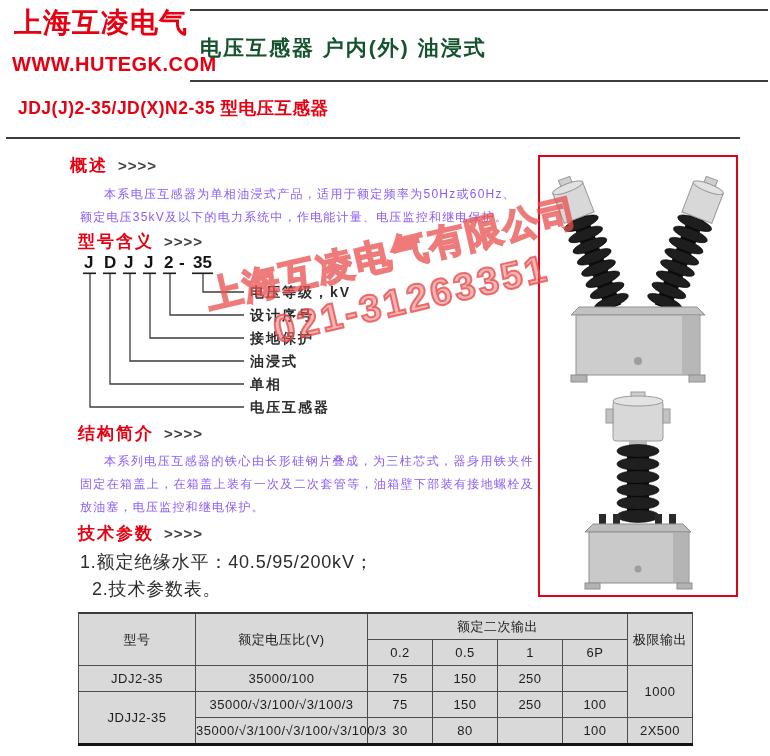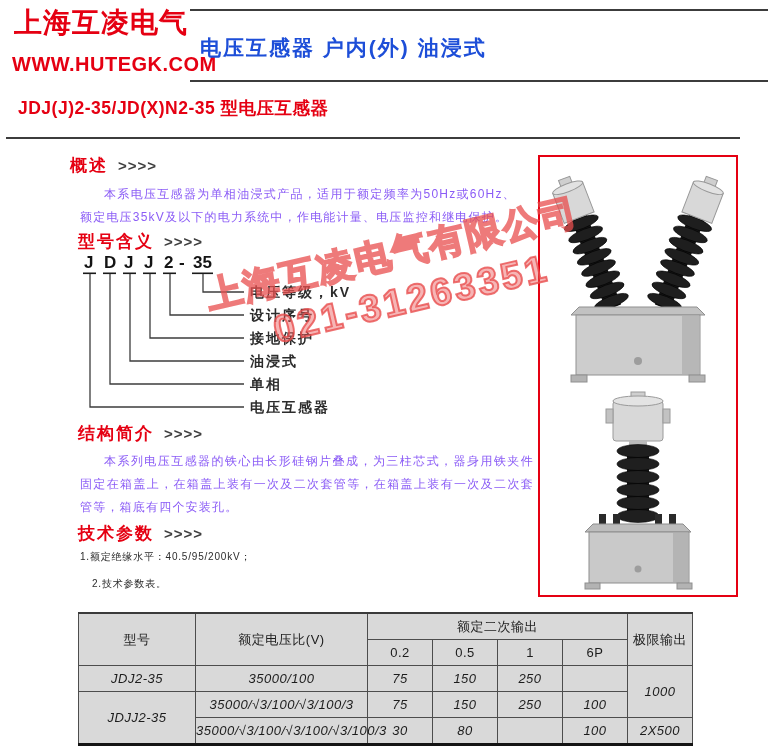--- a/index.html
+++ b/index.html
@@ -8,35 +8,35 @@
     font-family:"Liberation Sans","DejaVu Sans",sans-serif;color:#2e2e2e;
   }
   .abs{position:absolute;}
 
   
   .logo-cn{left:14px;top:4px;font-size:28px;font-weight:bold;color:#e50012;letter-spacing:1px;}
   .logo-url{left:12px;top:53px;font-size:20px;font-weight:bold;color:#e50012;letter-spacing:.5px;}
   .hline{height:2px;background:#3c3c3c;}
   .hline-top{left:190px;top:9px;width:578px;}
   .hline-mid{left:190px;top:80px;width:578px;}
-  .doc-title{left:200px;top:34px;font-size:21px;font-weight:bold;color:#1d4ed8;letter-spacing:2px;}
+  .doc-title{left:200px;top:34px;font-size:21px;font-weight:bold;color:#14532d;letter-spacing:2px;}
   .page-title{left:18px;top:96px;font-size:17.5px;font-weight:bold;color:#e50012;letter-spacing:.5px;}
   .title-rule{left:6px;top:137px;width:734px;height:2px;background:#3c3c3c;}
 
   
   .sec-heading{font-size:17px;font-weight:bold;color:#e50012;letter-spacing:2px;white-space:nowrap;}
   .sec-heading .arrows{color:#3f3f3f;font-size:15px;font-weight:bold;letter-spacing:1px;margin-left:10px;}
   .h-overview{left:70px;top:154px;}
   .h-model{left:78px;top:230px;}
   .h-structure{left:78px;top:422px;}
   .h-tech{left:78px;top:522px;}
   .para{font-size:12px;line-height:23px;color:#8b5cf6;letter-spacing:1.2px;text-align:justify;text-indent:2em;}
   .para-overview{left:80px;top:183px;width:436px;}
   .para-structure{left:80px;top:450px;width:454px;}
-  .tech-item{font-size:10px;color:#2c2c2c;letter-spacing:.8px;}
+  .tech-item{font-size:18px;color:#2c2c2c;letter-spacing:.8px;}
   .tech-1{left:80px;top:550px;}
   .tech-2{left:80px;top:577px;margin-left:12px;}
 
   
   .diagram{left:76px;top:252px;}
   .diagram text.mchar{font-size:17px;font-weight:bold;fill:#141414;font-family:"Liberation Sans","DejaVu Sans",sans-serif;}
   .diagram text.mlabel{font-size:14px;font-weight:bold;fill:#2c2c2c;letter-spacing:2px;font-family:"Liberation Sans","DejaVu Sans",sans-serif;}
   .diagram polyline{fill:none;stroke:#3c3c3c;stroke-width:1.3px;}
   .diagram rect.uline{fill:#1a1a1a;}
 
@@ -50,21 +50,21 @@
   .wm1{font-size:36px;font-weight:bold;letter-spacing:2px;color:transparent;-webkit-text-stroke:2px rgba(232,78,78,.75);}
   .wm2{font-size:38px;font-weight:bold;letter-spacing:3px;margin-left:58px;margin-top:2px;color:rgba(235,90,90,.45);-webkit-text-stroke:2px rgba(232,78,78,.8);}
 
   
   .tbl-wrap{left:78px;top:612px;}
   table.spec{border-collapse:collapse;table-layout:fixed;width:614px;background:#d9d9d9;
     border-top:2px solid #3b3b3b;border-bottom:3px solid #141414;}
   table.spec th,table.spec td{border:1px solid #4d4d4d;font-size:13px;font-weight:normal;
     text-align:center;vertical-align:middle;color:#1c1c1c;padding:0;letter-spacing:.5px;}
   table.spec tr.hrow th{height:25px;}
-  table.spec tr.drow td{height:25px;font-style:italic;}
+  table.spec tr.drow td{height:25px;}
   td.ratio-cell{font-size:11.5px;letter-spacing:0;white-space:nowrap;}
 </style>
 </head>
 <body>
 
 <div class="abs logo-cn">上海互凌电气</div>
 <div class="abs logo-url">WWW.HUTEGK.COM</div>
 <div class="abs hline hline-top"></div>
 <div class="abs hline hline-mid"></div>
 <div class="abs doc-title">电压互感器 户内(外) 油浸式</div>
@@ -108,21 +108,21 @@
   <text class="mlabel" x="174" y="68">设计序号</text>
   <text class="mlabel" x="174" y="91">接地保护</text>
   <text class="mlabel" x="174" y="114">油浸式</text>
   <text class="mlabel" x="174" y="137">单相</text>
   <text class="mlabel" x="174" y="160">电压互感器</text>
 </svg>
 
 <div class="abs sec-heading h-structure">
   <span>结构简介</span><span class="arrows">&gt;&gt;&gt;&gt;</span>
 </div>
-<div class="abs para para-structure">本系列电压互感器的铁心由长形硅钢片叠成，为三柱芯式，器身用铁夹件固定在箱盖上，在箱盖上装有一次及二次套管等，在箱盖上装有一次及二次套管等，箱底有四个安装孔。</div>
+<div class="abs para para-structure">本系列电压互感器的铁心由长形硅钢片叠成，为三柱芯式，器身用铁夹件固定在箱盖上，在箱盖上装有一次及二次套管等，油箱壁下部装有接地螺栓及放油塞，电压监控和继电保护。</div>
 
 <div class="abs sec-heading h-tech">
   <span>技术参数</span><span class="arrows">&gt;&gt;&gt;&gt;</span>
 </div>
 <div class="abs tech-item tech-1">1.额定绝缘水平：40.5/95/200kV；</div>
 <div class="abs tech-item tech-2">2.技术参数表。</div>
 
 <div class="abs img-box">
   <svg class="photo1" width="190" height="228" viewBox="0 0 190 228">
 

